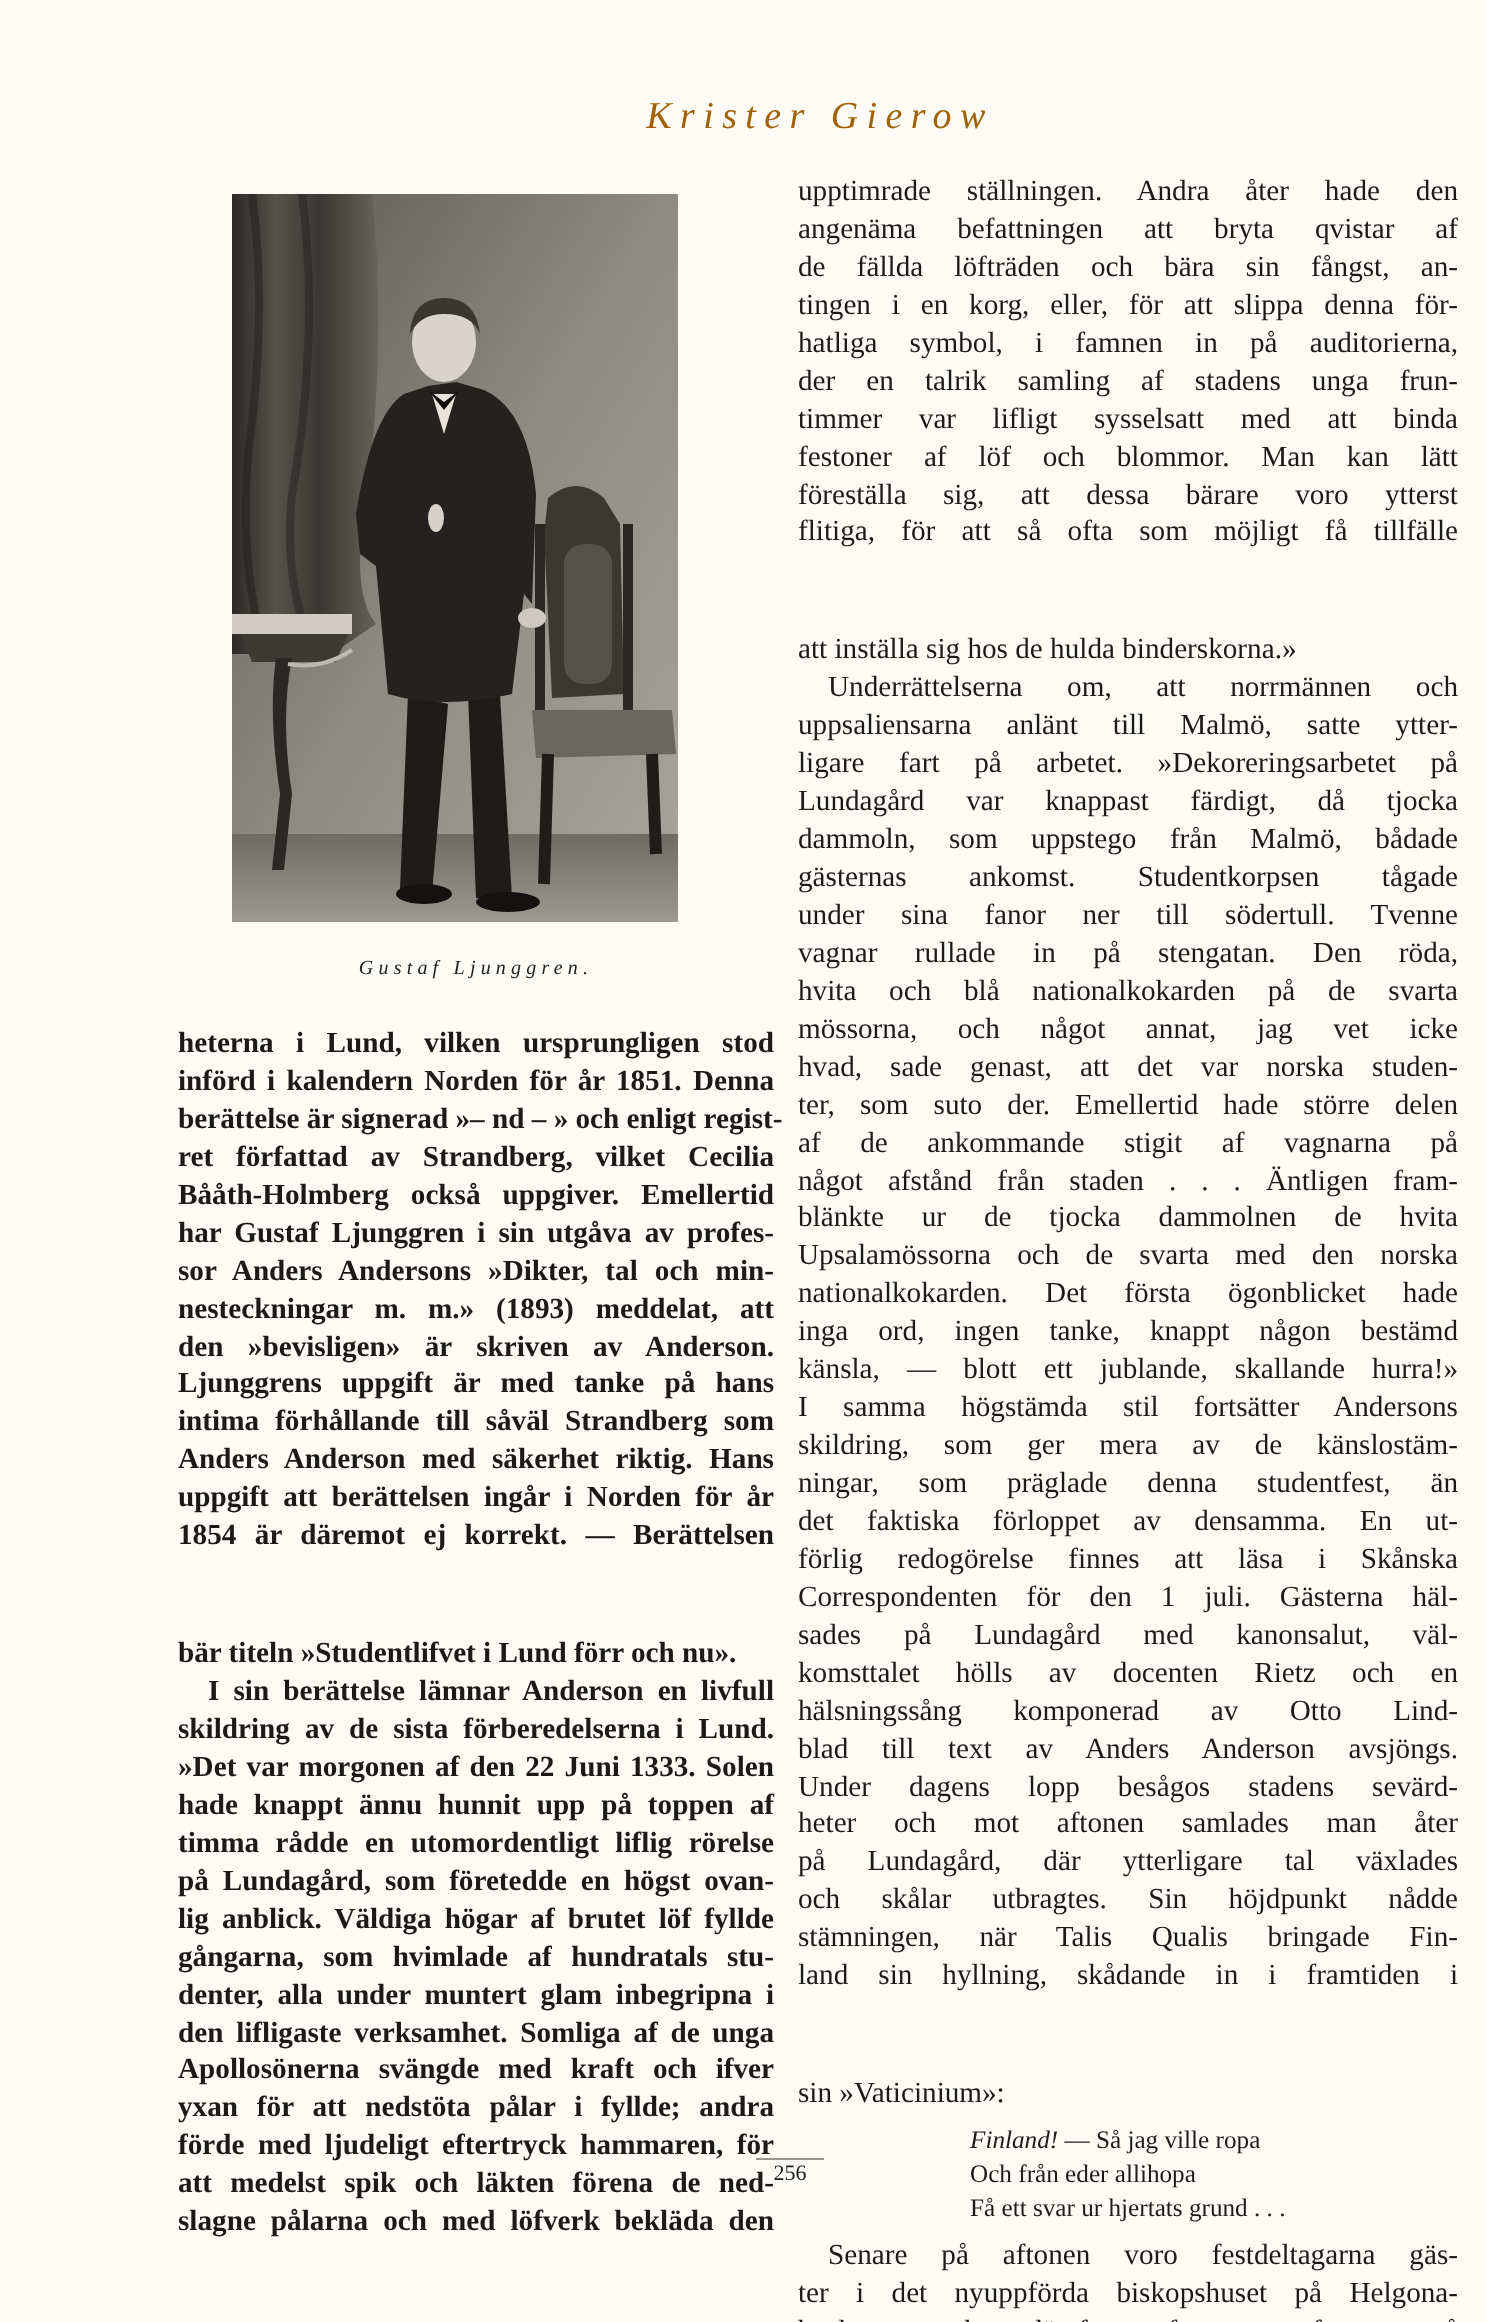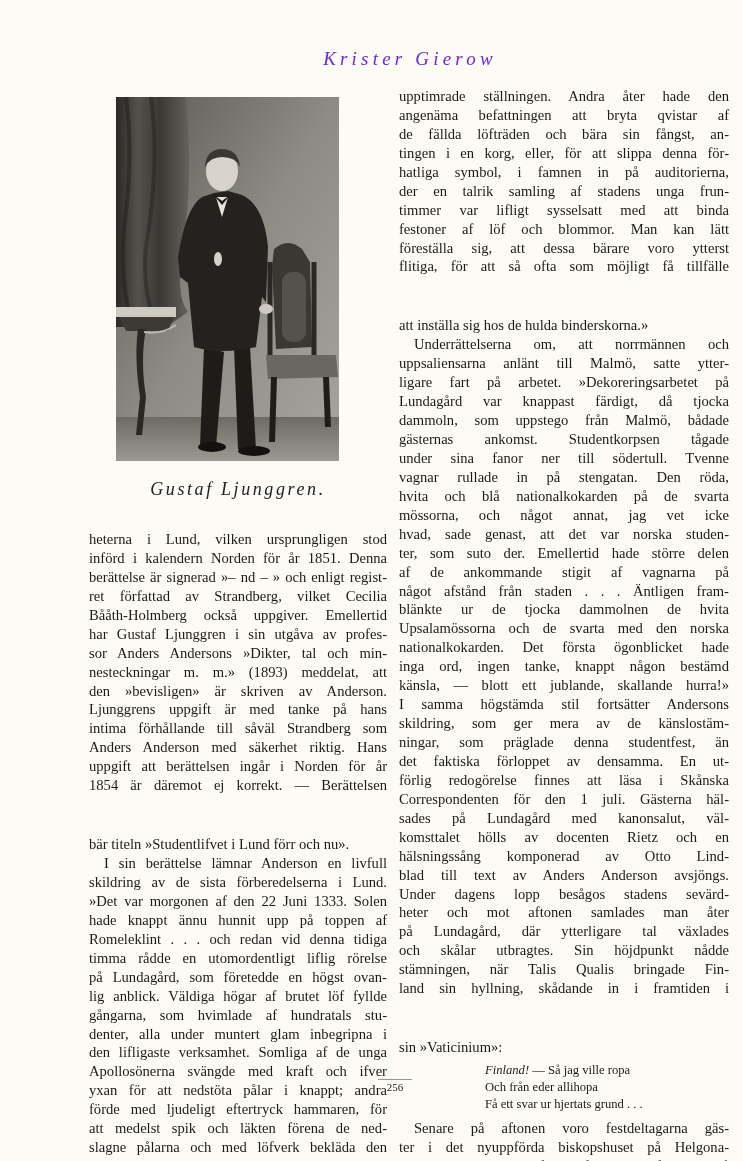--- a/index.html
+++ b/index.html
@@ -17,52 +17,53 @@
     }
     .running-head {
       position: absolute;
       top: 48px;
       left: 240px;
       width: 340px;
       text-align: center;
       font-style: italic;
       font-size: 19px;
       letter-spacing: 4.2px;
-      color: #6d28d9;
+      color: #a16207;
     }
     .photo {
       position: absolute;
       left: 116px;
       top: 97px;
       width: 223px;
       height: 364px;
       background: #7d7a74;
       overflow: hidden;
     }
     .photo svg { display: block; }
     .caption {
       position: absolute;
       top: 479px;
       left: 89px;
       width: 298px;
       text-align: center;
       font-style: italic;
-      font-size: 18px;
+      font-size: 10px;
       letter-spacing: 2.6px;
       color: #222;
     }
     .column {
       position: absolute;
       font-size: 14.6px;
       line-height: 18.95px;
     }
     .col-left {
       left: 89px;
-      top: 530px;
+      top: 513px;
       width: 298px;
+      font-weight: bold;
     }
     .col-right {
       left: 399px;
       top: 87px;
       width: 330px;
     }
     .line {
       display: block;
       white-space: nowrap;
       text-align: justify;
@@ -172,29 +173,28 @@
   <span class="line">Ljunggrens uppgift är med tanke på hans</span>
   <span class="line">intima förhållande till såväl Strandberg som</span>
   <span class="line">Anders Anderson med säkerhet riktig. Hans</span>
   <span class="line">uppgift att berättelsen ingår i Norden för år</span>
   <span class="line">1854 är däremot ej korrekt. — Berättelsen</span>
   <span class="line last">bär titeln »Studentlifvet i Lund förr och nu».</span>
   <span class="line indent">I sin berättelse lämnar Anderson en livfull</span>
   <span class="line">skildring av de sista förberedelserna i Lund.</span>
   <span class="line">»Det var morgonen af den 22 Juni 1333. Solen</span>
   <span class="line">hade knappt ännu hunnit upp på toppen af</span>
-  <span class="line">Romeleklint . . . och redan vid denna tidiga</span>
   <span class="line">timma rådde en utomordentligt liflig rörelse</span>
   <span class="line">på Lundagård, som företedde en högst ovan-</span>
   <span class="line">lig anblick. Väldiga högar af brutet löf fyllde</span>
   <span class="line">gångarna, som hvimlade af hundratals stu-</span>
   <span class="line">denter, alla under muntert glam inbegripna i</span>
   <span class="line">den lifligaste verksamhet. Somliga af de unga</span>
   <span class="line">Apollosönerna svängde med kraft och ifver</span>
-  <span class="line">yxan för att nedstöta pålar i knappt; andra</span>
+  <span class="line">yxan för att nedstöta pålar i fyllde; andra</span>
   <span class="line">förde med ljudeligt eftertryck hammaren, för</span>
   <span class="line">att medelst spik och läkten förena de ned-</span>
   <span class="line">slagne pålarna och med löfverk bekläda den</span>
 </div>
 
 <div class="column col-right">
   <span class="line">upptimrade ställningen. Andra åter hade den</span>
   <span class="line">angenäma befattningen att bryta qvistar af</span>
   <span class="line">de fällda löfträden och bära sin fångst, an-</span>
   <span class="line">tingen i en korg, eller, för att slippa denna för-</span>

